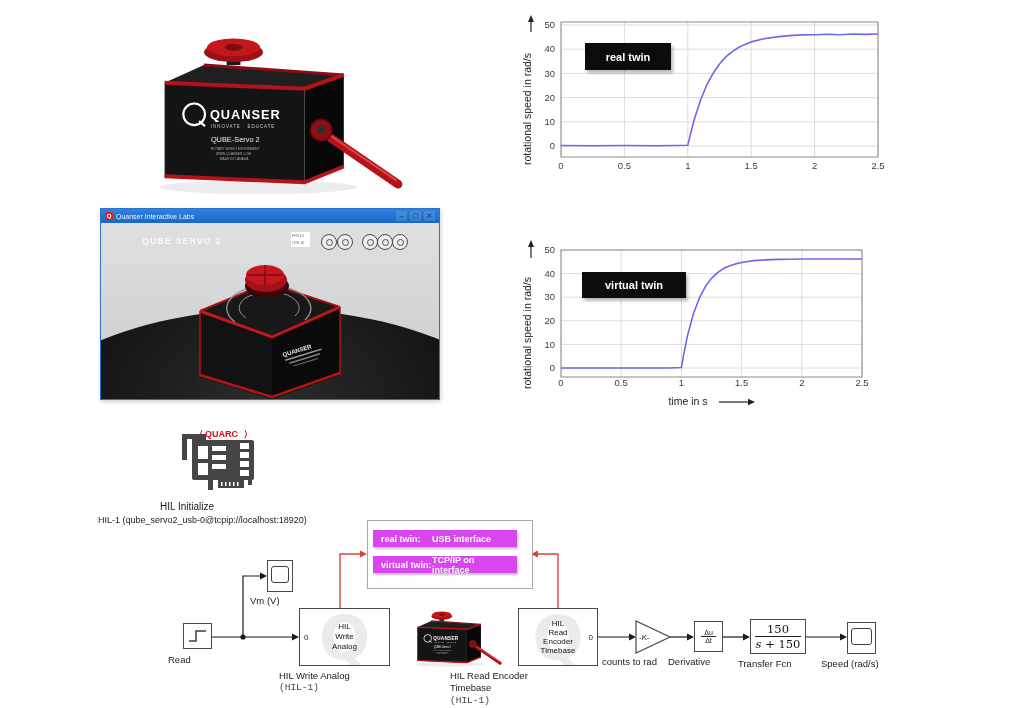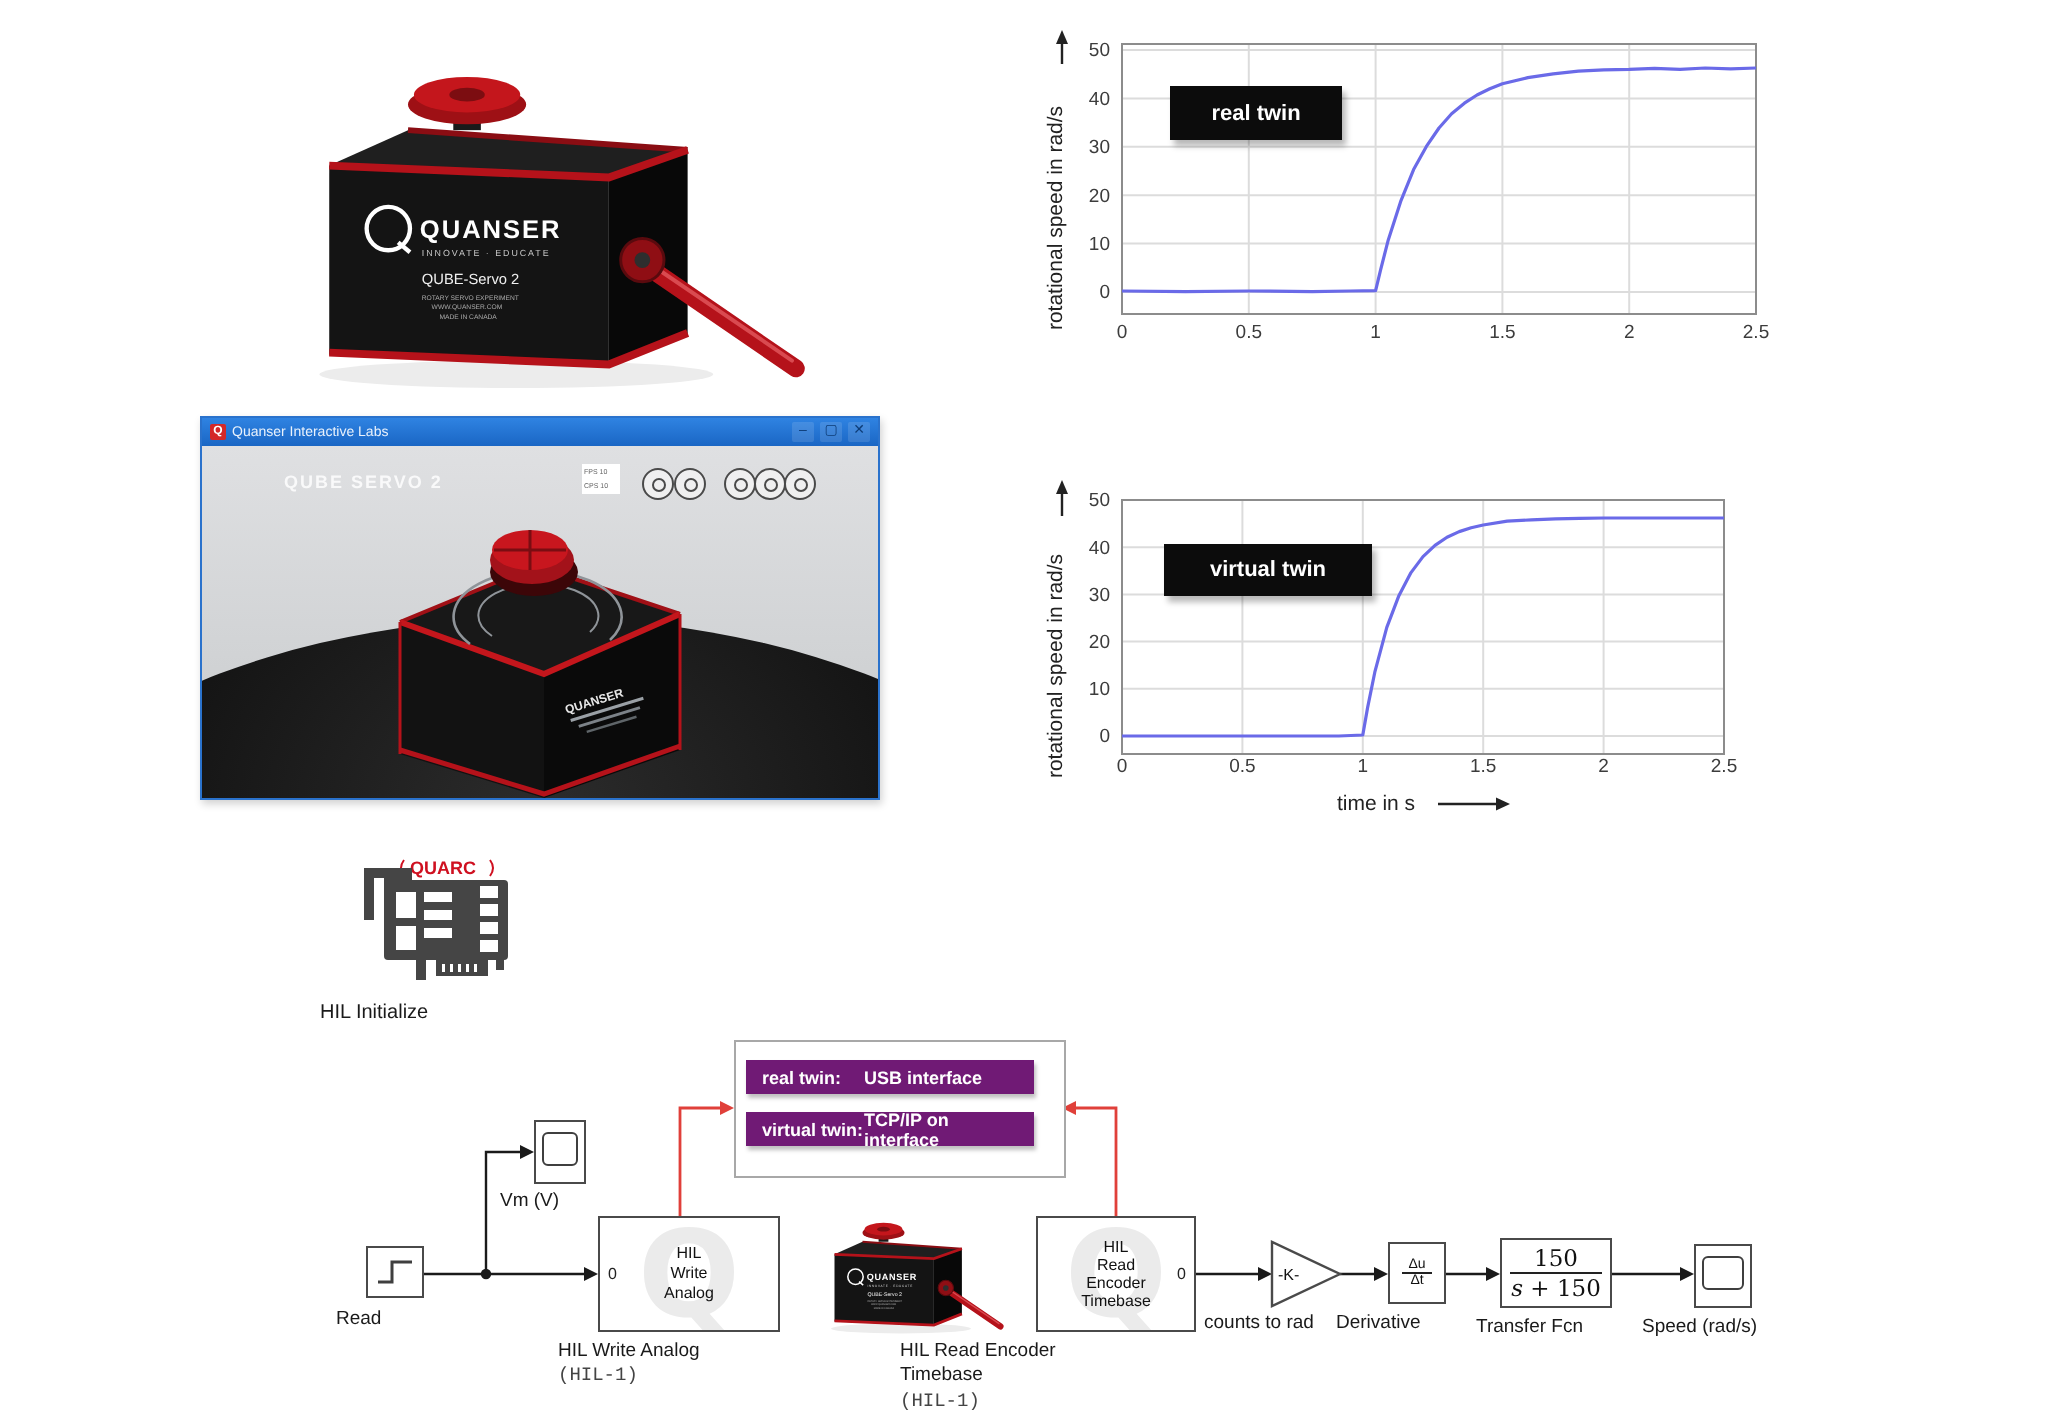--- a/index.html
+++ b/index.html
@@ -44,21 +44,21 @@
              justify-content:center;height:100%;font-size:8px;line-height:1.22;color:#111;}
   .portlbl{position:absolute;top:50%;transform:translateY(-50%);font-size:8px;color:#222;z-index:2;}
   .scopeblk{padding:3px;}
   .scope-screen{width:100%;height:70%;margin-top:2px;border:1.5px solid #3f3f3f;border-radius:3px;box-sizing:border-box;}
   .frac{display:flex;flex-direction:column;align-items:center;justify-content:center;height:100%;}
   .frac .num{border-bottom:1px solid #222;padding:0 3px;}
   .tf-frac{font-family:"DejaVu Serif",serif;font-size:11.5px;color:#111;}
   .tf-frac .num{padding:0 12px;}
   .dv-frac{font-size:7px;color:#111;}
   .annot-box{left:367px;top:520px;width:164px;height:67px;border:1px solid #a8a8a8;background:#fff;}
-  .pill{position:absolute;left:5px;width:128px;height:17px;background:#701a75;color:#fff;font-size:9px;
+  .pill{position:absolute;left:5px;width:128px;height:17px;background:#d946ef;color:#fff;font-size:9px;
         font-weight:bold;display:flex;align-items:center;padding:0 8px;box-shadow:1px 2px 2px rgba(0,0,0,.25);}
   .pill .k{display:inline-block;min-width:51px;}
 </style>
 </head>
 <body>
 
 <div class="canvas">
 
   <svg width="0" height="0" style="position:absolute">
     <defs>
@@ -260,20 +260,21 @@
       <rect x="62" y="35" width="9" height="6"></rect>
       <rect x="62" y="44" width="9" height="6"></rect>
       <rect x="43" y="56" width="1.5" height="4"></rect>
         <rect x="47" y="56" width="1.5" height="4"></rect>
       <rect x="51" y="56" width="1.5" height="4"></rect>
         <rect x="55" y="56" width="1.5" height="4"></rect>
       <rect x="59" y="56" width="1.5" height="4"></rect>
     </g>
   </svg>
   <div class="blabel" style="left:160px;top:500px;width:125px;font-size:10px">HIL Initialize</div>
+  <div class="blabel" style="left:98px;top:515px;width:255px;font-size:9px">HIL-1 (qube_servo2_usb-0@tcpip://localhost:18920)</div>
 
   <svg class="abs" style="left:0;top:0;pointer-events:none" width="1024" height="708">
     <g stroke="#1a1a1a" stroke-width="1.2" fill="none">
       <path d="M212,637 H293"></path>
       <path d="M243,637 V576 H260"></path>
       <path d="M597,637 H630"></path>
       <path d="M670,637 H688"></path>
       <path d="M723,637 H744"></path>
       <path d="M806,637 H841"></path>
     </g>

